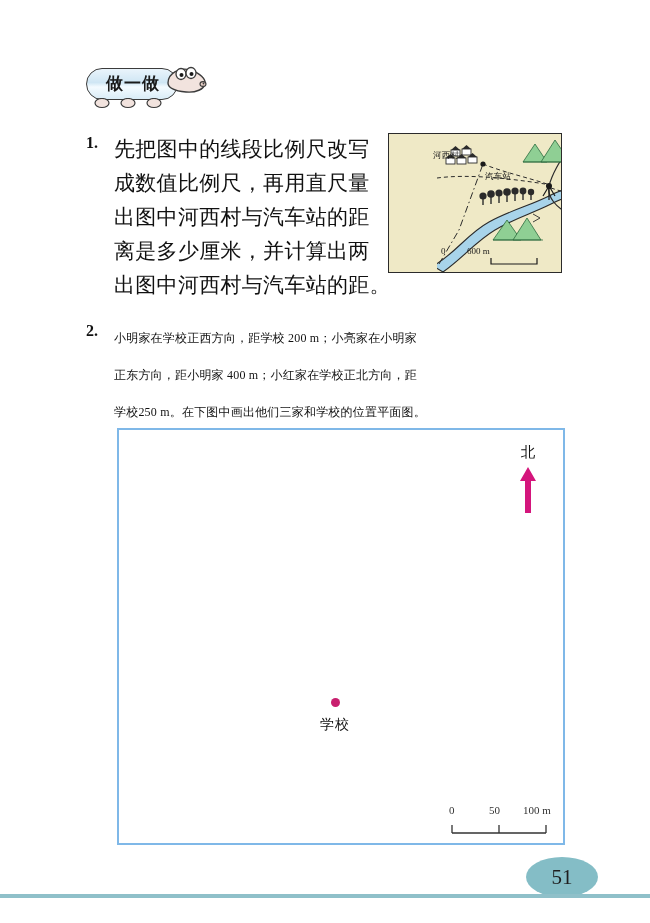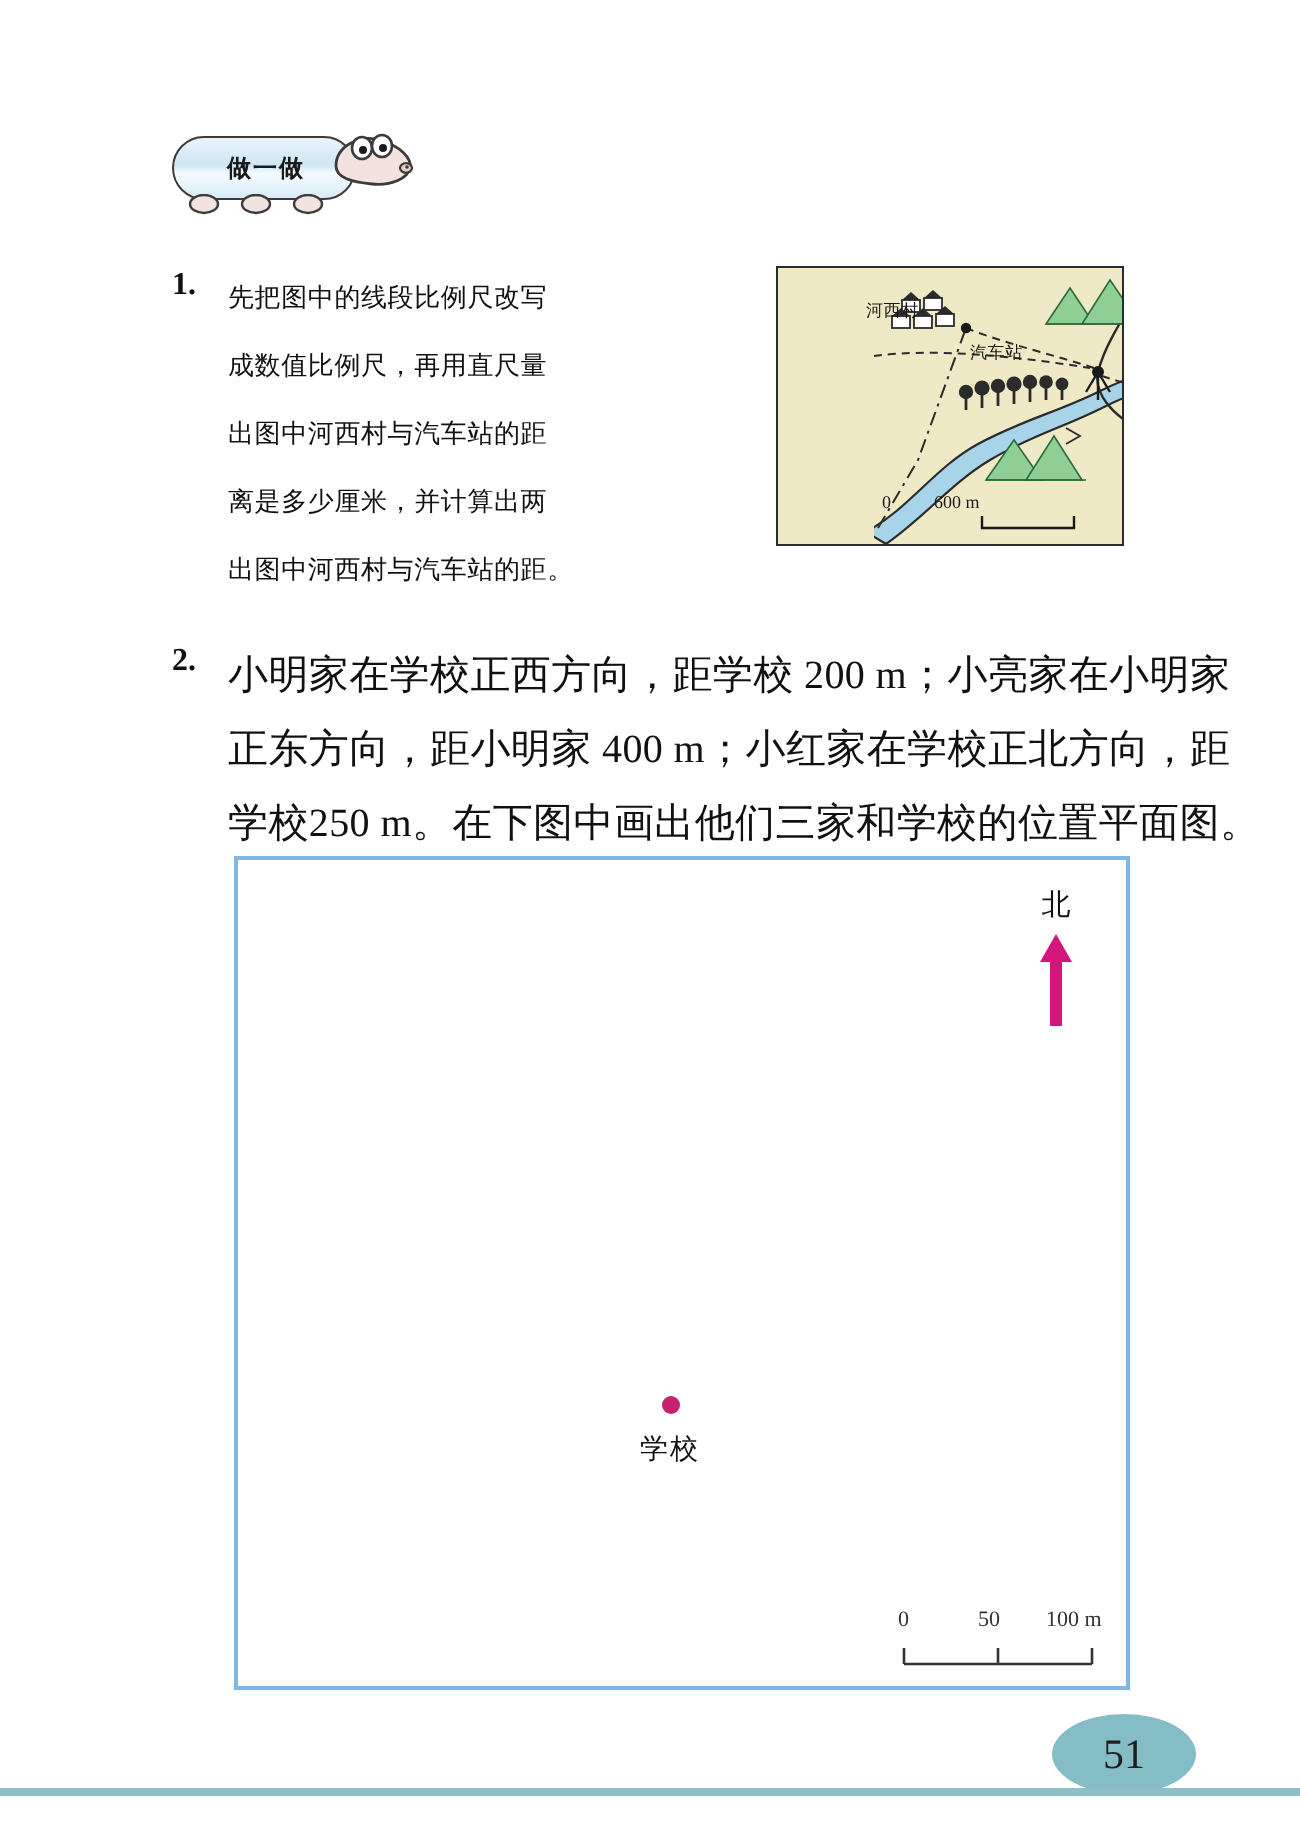--- a/index.html
+++ b/index.html
@@ -36,21 +36,21 @@
   }
   .dyi-label {
     position: absolute;
     left: 8px;
     top: 12px;
     width: 78px;
     height: 24px;
     line-height: 24px;
     text-align: center;
     font-family: "Liberation Serif", "DejaVu Serif", serif;
-    font-size: 12px;
+    font-size: 17px;
     font-weight: 700;
     color: #1a1a1a;
     letter-spacing: 1px;
   }
   .dyi-head {
     position: absolute;
     left: 80px;
     top: 5px;
     width: 42px;
     height: 34px;
@@ -78,27 +78,27 @@
     color: #111;
   }
   .ptext .ln {
     display: block;
     white-space: nowrap;
   }
 
   
   #problem1 { left: 86px; top: 132px; width: 300px; }
   #p1-num  { left: 0px;  top: 3px; }
-  #p1-text { left: 28px; top: 0px; font-size: 13px; }
+  #p1-text { left: 28px; top: 0px; font-size: 21px; }
   #p1-text .ln { line-height: 34px; letter-spacing: 0.3px; }
 
   
   #problem2 { left: 86px; top: 320px; width: 490px; }
   #p2-num  { left: 0px;  top: 3px; }
-  #p2-text { left: 28px; top: 0px; font-size: 20px; }
+  #p2-text { left: 28px; top: 0px; font-size: 12px; }
   #p2-text .ln { line-height: 37px; letter-spacing: 0.2px; }
 
   
   #mapfig {
     position: absolute;
     left: 388px;
     top: 133px;
     width: 174px;
     height: 140px;
     border: 1.4px solid #2b2b2b;

